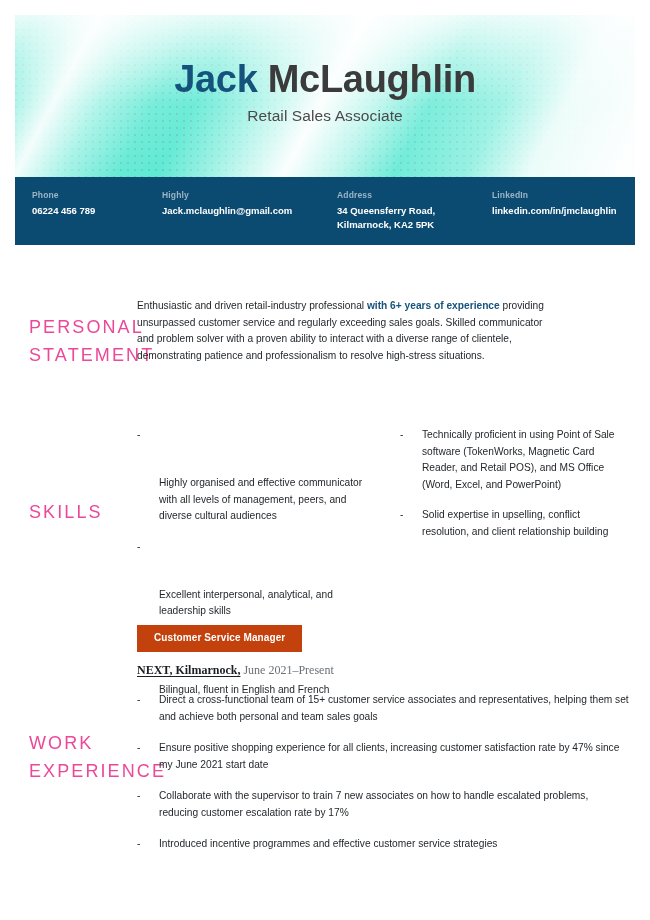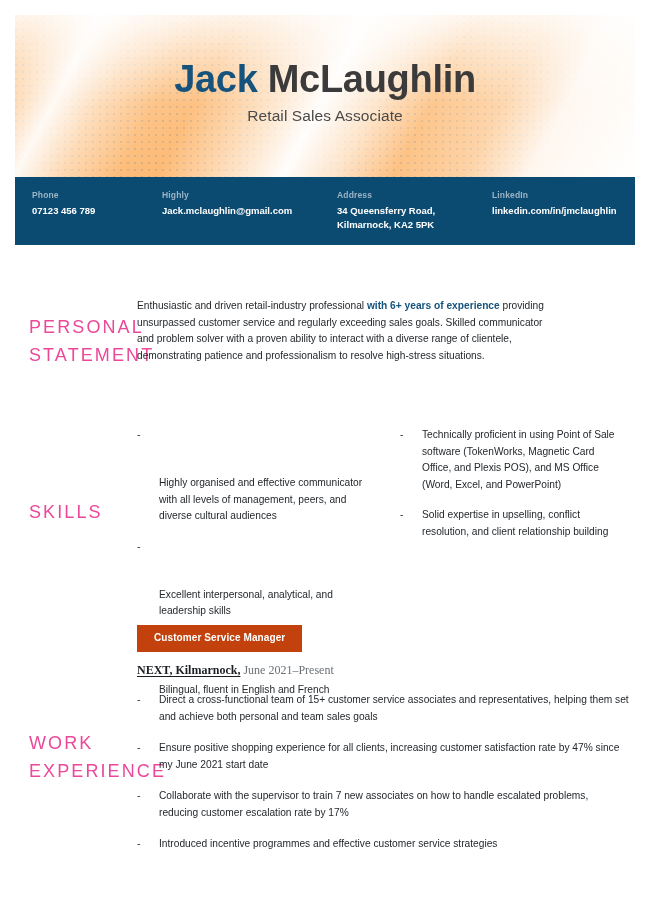--- a/index.html
+++ b/index.html
@@ -19,21 +19,21 @@
     overflow: hidden;
   }
 
   
   .header {
     position: absolute;
     left: 15px;
     top: 15px;
     width: 620px;
     height: 162px;
-    background: #fdba74;
+    background: #5eead4;
     overflow: hidden;
   }
   .header-dots {
     position: absolute;
     inset: 0;
     background-image:
       radial-gradient(circle at 1px 1px, rgba(125,135,145,0.30) 1px, transparent 1.2px);
     background-size: 7px 7px;
   }
   .header-sheen {
@@ -218,21 +218,21 @@
       <div class="name">
         <span class="first">Jack</span><span>&nbsp;</span><span class="last">McLaughlin</span>
       </div>
       <div class="job-subtitle">Retail Sales Associate</div>
     </div>
   </div>
 
   <div class="contact-bar">
     <div class="contact-col c1">
       <div class="contact-label">Phone</div>
-      <div class="contact-value">07123 456 789</div>
+      <div class="contact-value">06224 456 789</div>
     </div>
     <div class="contact-col c2">
       <div class="contact-label">Highly</div>
       <div class="contact-value">Jack.mclaughlin@gmail.com</div>
     </div>
     <div class="contact-col c3">
       <div class="contact-label">Address</div>
       <div class="contact-value">34 Queensferry Road, Kilmarnock, KA2 5PK</div>
     </div>
     <div class="contact-col c4">
@@ -262,21 +262,21 @@
             <div class="bullet-text">Excellent interpersonal, analytical, and leadership skills</div>
           </div>
           <div class="bullet-row">
             <div class="bullet-dash">-</div>
             <div class="bullet-text">Bilingual, fluent in English and French</div>
           </div>
         </div>
         <div class="skills-col right">
           <div class="bullet-row">
             <div class="bullet-dash">-</div>
-            <div class="bullet-text">Technically proficient in using Point of Sale software (TokenWorks, Magnetic Card Office, and Plexis POS), and MS Office (Word, Excel, and PowerPoint)</div>
+            <div class="bullet-text">Technically proficient in using Point of Sale software (TokenWorks, Magnetic Card Reader, and Retail POS), and MS Office (Word, Excel, and PowerPoint)</div>
           </div>
           <div class="bullet-row">
             <div class="bullet-dash">-</div>
             <div class="bullet-text">Solid expertise in upselling, conflict resolution, and client relationship building</div>
           </div>
         </div>
       </div>
     </div>
   </div>
 

